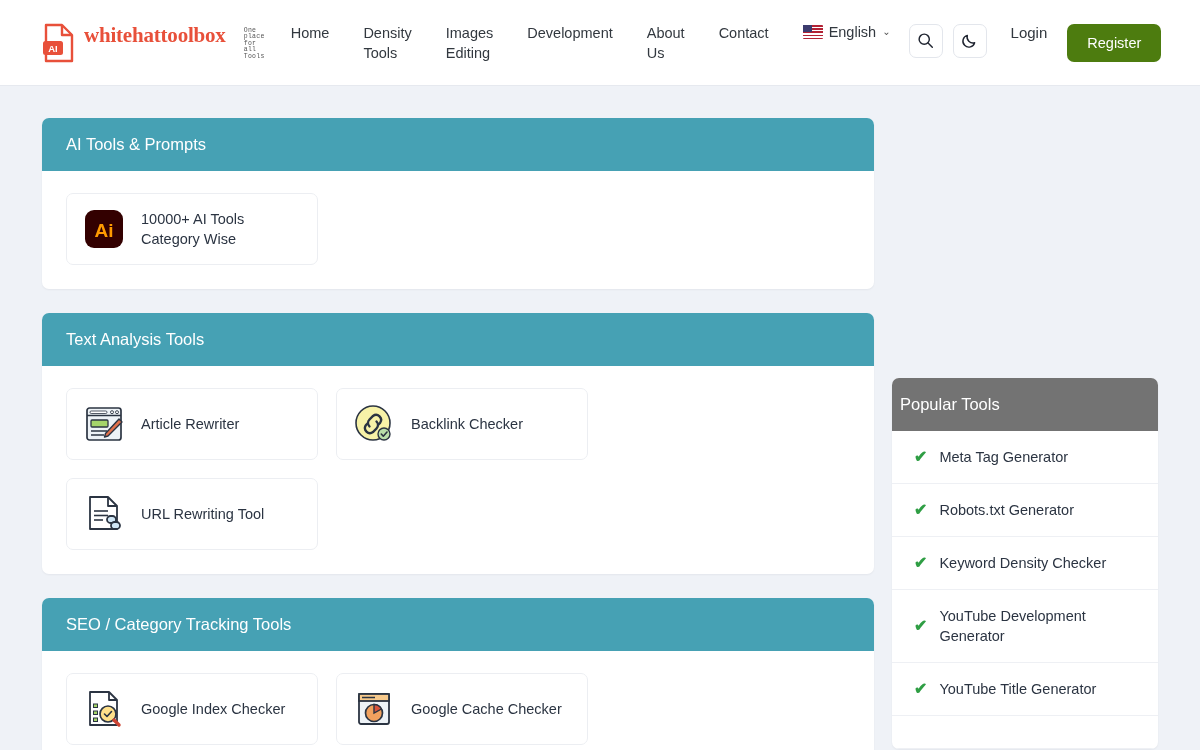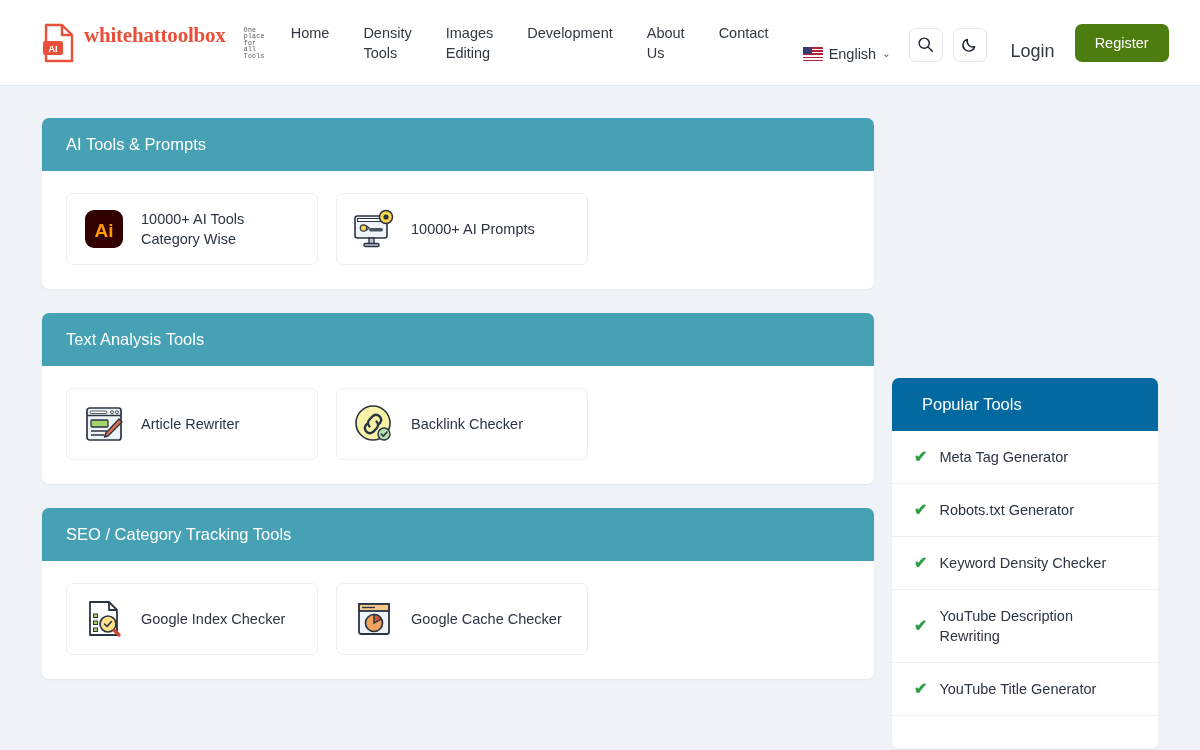--- a/index.html
+++ b/index.html
@@ -41,21 +41,21 @@
   .nav-item {
     font-size: 14.5px; color: #32383f;
     padding: 0 0;
     margin-right: 34px;
     max-width: 72px;
     line-height: 20px;
     cursor: pointer;
   }
   .nav-item.w-auto { max-width: none; white-space: nowrap; }
 
-  .header-right { display: flex; align-items: flex-end; gap: 0; }
+  .header-right { display: flex; align-items: flex-start; gap: 0; }
   .lang {
     display: flex; align-items: center; gap: 6px;
     font-size: 14.5px; color: #32383f; cursor: pointer;
     margin-right: 18px;
   }
   .flag {
     width: 20px; height: 14px; flex: none;
     background:
       linear-gradient(#b22234 0 11.5%, #fff 11.5% 23%, #b22234 23% 34.5%,
                       #fff 34.5% 46%, #b22234 46% 57.5%, #fff 57.5% 69%,
@@ -69,21 +69,21 @@
   .caret { font-size: 10px; color: #555; }
 
   .icon-btn {
     width: 34px; height: 34px;
     border: 1px solid #e3e6ec; border-radius: 7px;
     background: #fff;
     display: flex; align-items: center; justify-content: center;
     cursor: pointer; margin-right: 10px;
   }
   .login {
-    font-size: 18px; color: #32383f; cursor: pointer;
+    font-size: 15px; color: #32383f; cursor: pointer;
     margin: 0 20px 0 14px;
   }
   .register {
     background: #4d7c0f; color: #fff;
     font-size: 14.5px; border: none; border-radius: 7px;
     padding: 11px 20px; cursor: pointer;
     font-family: "Liberation Sans", sans-serif;
   }
 
   
@@ -122,22 +122,22 @@
   }
   .tool-label { font-size: 14.5px; line-height: 20px; color: #2b3442; }
   .tool-icon { width: 46px; height: 46px; flex: none; }
 
   
   .side-panel {
     background: #fff; border-radius: 7px; overflow: hidden;
     box-shadow: 0 1px 2px rgba(16,24,40,.05);
   }
   .side-head {
-    background: #0369a1; color: #fff;
-    font-size: 16.5px; padding: 17px 30px;
+    background: #737373; color: #fff;
+    font-size: 16.5px; padding: 17px 8px;
   }
   .side-item {
     display: flex; align-items: center; gap: 12px;
     padding: 16px 22px;
     border-bottom: 1px solid #eef0f4;
     font-size: 14.5px; color: #2b3442; line-height: 20px;
     cursor: pointer;
   }
   .check { color: #2f9e44; font-size: 16px; font-weight: bold; flex: none; }
 </style>
@@ -207,36 +207,20 @@
         <div class="tool-card">
           <span class="tool-icon">
             <svg width="46" height="46" viewBox="0 0 46 46">
               <rect x="4" y="4" width="38" height="38" rx="9" fill="#330000"></rect>
               <text x="23" y="31" font-family="Liberation Sans, sans-serif" font-size="19" font-weight="600" fill="#ff9a00" text-anchor="middle">Ai</text>
             </svg>
           </span>
           <span class="tool-label">10000+ AI Tools Category Wise</span>
         </div>
 
-        <div class="tool-card">
-          <span class="tool-icon">
-            <svg width="46" height="46" viewBox="0 0 46 46">
-              <rect x="4" y="10" width="32" height="22" rx="2.5" fill="#eef3f7" stroke="#2b3442" stroke-width="1.6"></rect>
-              <rect x="6.5" y="12.5" width="27" height="3" fill="#ffffff" stroke="#2b3442" stroke-width="1"></rect>
-              <rect x="18" y="22" width="14" height="3.5" rx="1.7" fill="#4a5560"></rect>
-              <circle cx="12.5" cy="22" r="3.2" fill="#ffd84d" stroke="#2b3442" stroke-width="1.2"></circle>
-              <path d="M15.5 20 L18 22 L15.5 24" fill="none" stroke="#2b3442" stroke-width="1.3" stroke-linecap="round"></path>
-              <rect x="18" y="32" width="5" height="6" fill="#b9c3cc" stroke="#2b3442" stroke-width="1.4"></rect>
-              <rect x="13" y="37.5" width="15" height="3" rx="1.3" fill="#b9c3cc" stroke="#2b3442" stroke-width="1.4"></rect>
-              <circle cx="35" cy="11" r="6.5" fill="#ffd84d" stroke="#2b3442" stroke-width="1.5"></circle>
-              <circle cx="35" cy="11" r="2.6" fill="#2b3442"></circle>
-            </svg>
-          </span>
-          <span class="tool-label">10000+ AI Prompts</span>
-        </div>
 
       </div>
     </div>
 
     <div class="panel">
       <div class="panel-head">Text Analysis Tools</div>
       <div class="panel-body">
 
         <div class="tool-card">
           <span class="tool-icon">
@@ -263,20 +247,36 @@
                 <path d="M18.5 25.5 a5 5 0 0 1 0-7 l3.5-3.5 a5 5 0 0 1 7 7 l-2 2"></path>
                 <path d="M25.5 20.5 a5 5 0 0 1 0 7 l-3.5 3.5 a5 5 0 0 1-7-7 l2-2"></path>
               </g>
               <circle cx="33" cy="33" r="6" fill="#b9dfaa" stroke="#2b3442" stroke-width="1.4"></circle>
               <path d="M30.3 33 L32.3 35.2 L36 31" fill="none" stroke="#2b3442" stroke-width="1.6" stroke-linecap="round" stroke-linejoin="round"></path>
             </svg>
           </span>
           <span class="tool-label">Backlink Checker</span>
         </div>
 
+        <div class="tool-card">
+          <span class="tool-icon">
+            <svg width="46" height="46" viewBox="0 0 46 46">
+              <path d="M9 6 H27 L36 15 V38 H9 Z" fill="#fff" stroke="#2b3442" stroke-width="1.8" stroke-linejoin="round"></path>
+              <path d="M27 6 V15 H36" fill="none" stroke="#2b3442" stroke-width="1.8" stroke-linejoin="round"></path>
+              <line x1="13" y1="20" x2="27" y2="20" stroke="#2b3442" stroke-width="1.6"></line>
+              <line x1="13" y1="24.5" x2="27" y2="24.5" stroke="#2b3442" stroke-width="1.6"></line>
+              <line x1="13" y1="29" x2="22" y2="29" stroke="#2b3442" stroke-width="1.6"></line>
+              <g fill="#cfe6f5" stroke="#2b3442" stroke-width="1.8" stroke-linecap="round">
+                <rect x="26" y="25" width="9" height="7" rx="3.5"></rect>
+                <rect x="30" y="31" width="9" height="7" rx="3.5"></rect>
+              </g>
+            </svg>
+          </span>
+          <span class="tool-label">URL Rewriting Tool</span>
+        </div>
 
 
       </div>
     </div>
 
     <div class="panel">
       <div class="panel-head">SEO / Category Tracking Tools</div>
       <div class="panel-body">
 
         <div class="tool-card">
@@ -324,21 +324,21 @@
       <div class="side-item">
         <span class="check">✔</span>
         <span>Robots.txt Generator</span>
       </div>
       <div class="side-item">
         <span class="check">✔</span>
         <span>Keyword Density Checker</span>
       </div>
       <div class="side-item">
         <span class="check">✔</span>
-        <span>YouTube Description Rewriting</span>
+        <span>YouTube Development Generator</span>
       </div>
       <div class="side-item">
         <span class="check">✔</span>
         <span>YouTube Title Generator</span>
       </div>
       <div class="side-item">
         <span></span>
       </div>
     </div>
   </div>

